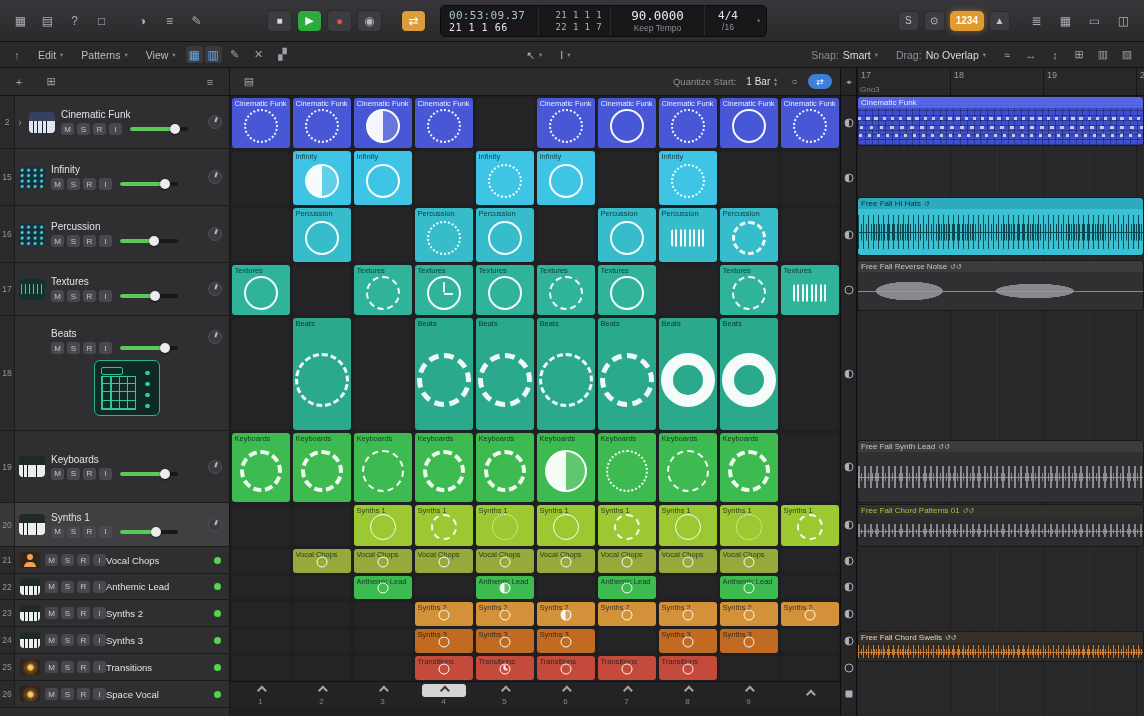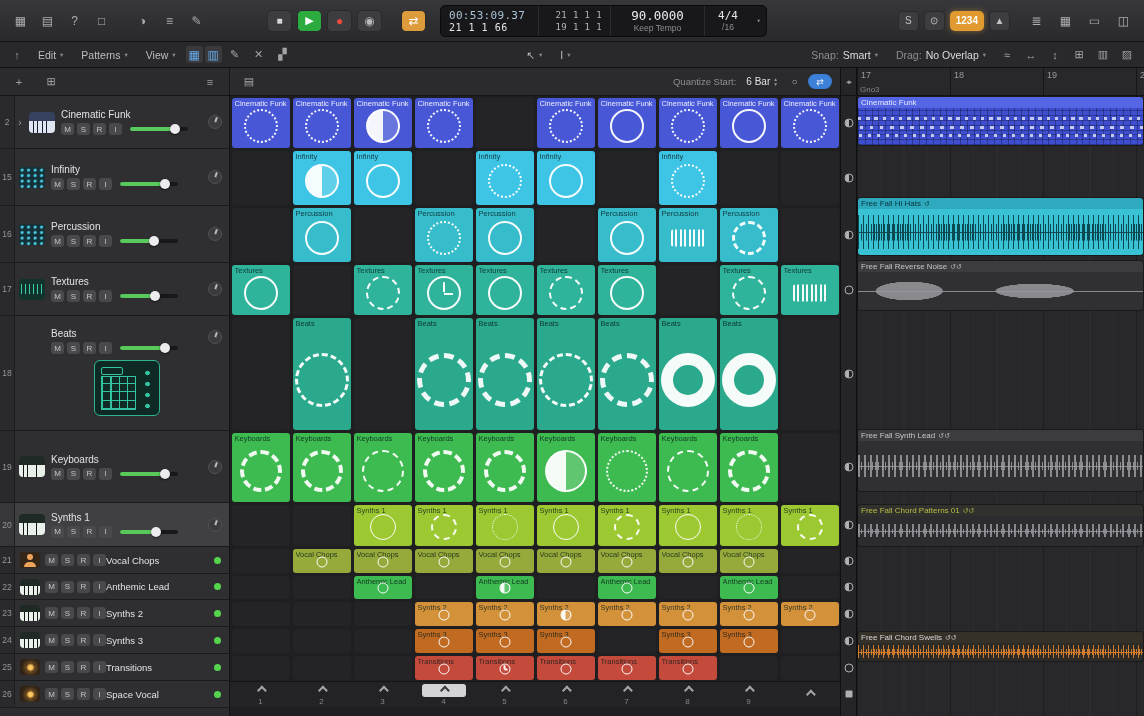--- a/index.html
+++ b/index.html
@@ -170,21 +170,21 @@
       <button class="tp cap">◉</button>
       <button class="tp cycle">⇄</button>
     </div>
     <div class="lcd">
       <div class="lcd-sec lcd-a">
         <div class="l-time">00:53:09.37</div>
         <div class="l-pos">21 1 1 66</div>
       </div>
       <div class="lcd-sec lcd-b">
         <div class="l-sm">21 1 1 1</div>
-        <div class="l-sm">19 1 1 1</div>
+        <div class="l-sm">22 1 1 7</div>
       </div>
       <div class="lcd-sec lcd-c">
         <div class="l-tempo">90.0000</div>
         <div class="l-sub">Keep Tempo</div>
       </div>
       <div class="lcd-sec lcd-d">
         <div class="l-sig">4/4</div>
         <div class="l-sub">/16</div>
       </div>
       <div class="lcd-chev">▾</div>
@@ -474,21 +474,21 @@
           </div>
         </div>
     </div>
 
     <div class="col-grid">
       <div class="strip gstrip">
         <button class="mini">▤</button>
         <div class="spacer"></div>
         <span class="qlabel">Quantize Start:</span>
         <div class="qdrop">
-          <span>6 Bar</span>
+          <span>1 Bar</span>
           <span class="stepper">
             <i style="font-style: normal;">▴</i>
               <i style="font-style: normal;">▾</i>
           </span>
         </div>
         <button class="circb">○</button>
         <button class="bluepill">⇄</button>
       </div>
       <div id="grid-rows">
           <div class="grow" style="height: 53px;">
@@ -1226,21 +1226,21 @@
             </div>
             <div class="rbody" style="background: repeating-linear-gradient(90deg, rgb(13, 73, 83) 0px, rgb(13, 73, 83) 1px, transparent 1px, transparent 5px) center center / 100% 74% no-repeat, repeating-linear-gradient(90deg, rgb(13, 73, 83) 0px, rgb(13, 73, 83) 1px, transparent 1px, transparent 2.6px) center center / 100% 36% no-repeat, linear-gradient(rgb(13, 73, 83), rgb(13, 73, 83)) center center / 100% 1px no-repeat, rgb(57, 194, 212);"></div>
           </div>
           <div class="region" style="top: 165px; height: 49px;">
             <div class="rhead" style="background: rgb(60, 60, 62); color: rgb(198, 198, 200);">
               <span>Free Fall Reverse Noise</span>
               <span class="rloops">↺↺</span>
             </div>
             <div class="rbody" style="background: radial-gradient(55px 40% at 18% 50%, rgba(152, 152, 158, 0.85) 0px, rgba(152, 152, 158, 0.85) 60%, transparent 62%), radial-gradient(70px 34% at 62% 50%, rgba(152, 152, 158, 0.85) 0px, rgba(152, 152, 158, 0.85) 55%, transparent 57%), linear-gradient(rgba(152, 152, 158, 0.85), rgba(152, 152, 158, 0.85)) center center / 100% 1px no-repeat, rgb(48, 48, 50);"></div>
           </div>
-          <div class="region" style="top: 334px; height: 61px;">
+          <div class="region" style="top: 345px; height: 61px;">
             <div class="rhead" style="background: rgb(60, 60, 62); color: rgb(198, 198, 200);">
               <span>Free Fall Synth Lead</span>
               <span class="rloops">↺↺</span>
             </div>
             <div class="rbody" style="background: repeating-linear-gradient(90deg, rgba(160, 160, 166, 0.8) 0px, rgba(160, 160, 166, 0.8) 2px, transparent 2px, transparent 6px) center center / 100% 44% no-repeat, repeating-linear-gradient(90deg, rgba(160, 160, 166, 0.8) 0px, rgba(160, 160, 166, 0.8) 1px, transparent 1px, transparent 3.4px) center center / 100% 16% no-repeat, linear-gradient(rgba(160, 160, 166, 0.8), rgba(160, 160, 166, 0.8)) center center / 100% 1px no-repeat, rgb(48, 48, 50);"></div>
           </div>
           <div class="region" style="top: 409px; height: 41px;">
             <div class="rhead" style="background: rgb(49, 49, 45); color: rgb(185, 189, 69);">
               <span>Free Fall Chord Patterns 01</span>
               <span class="rloops">↺↺</span>

